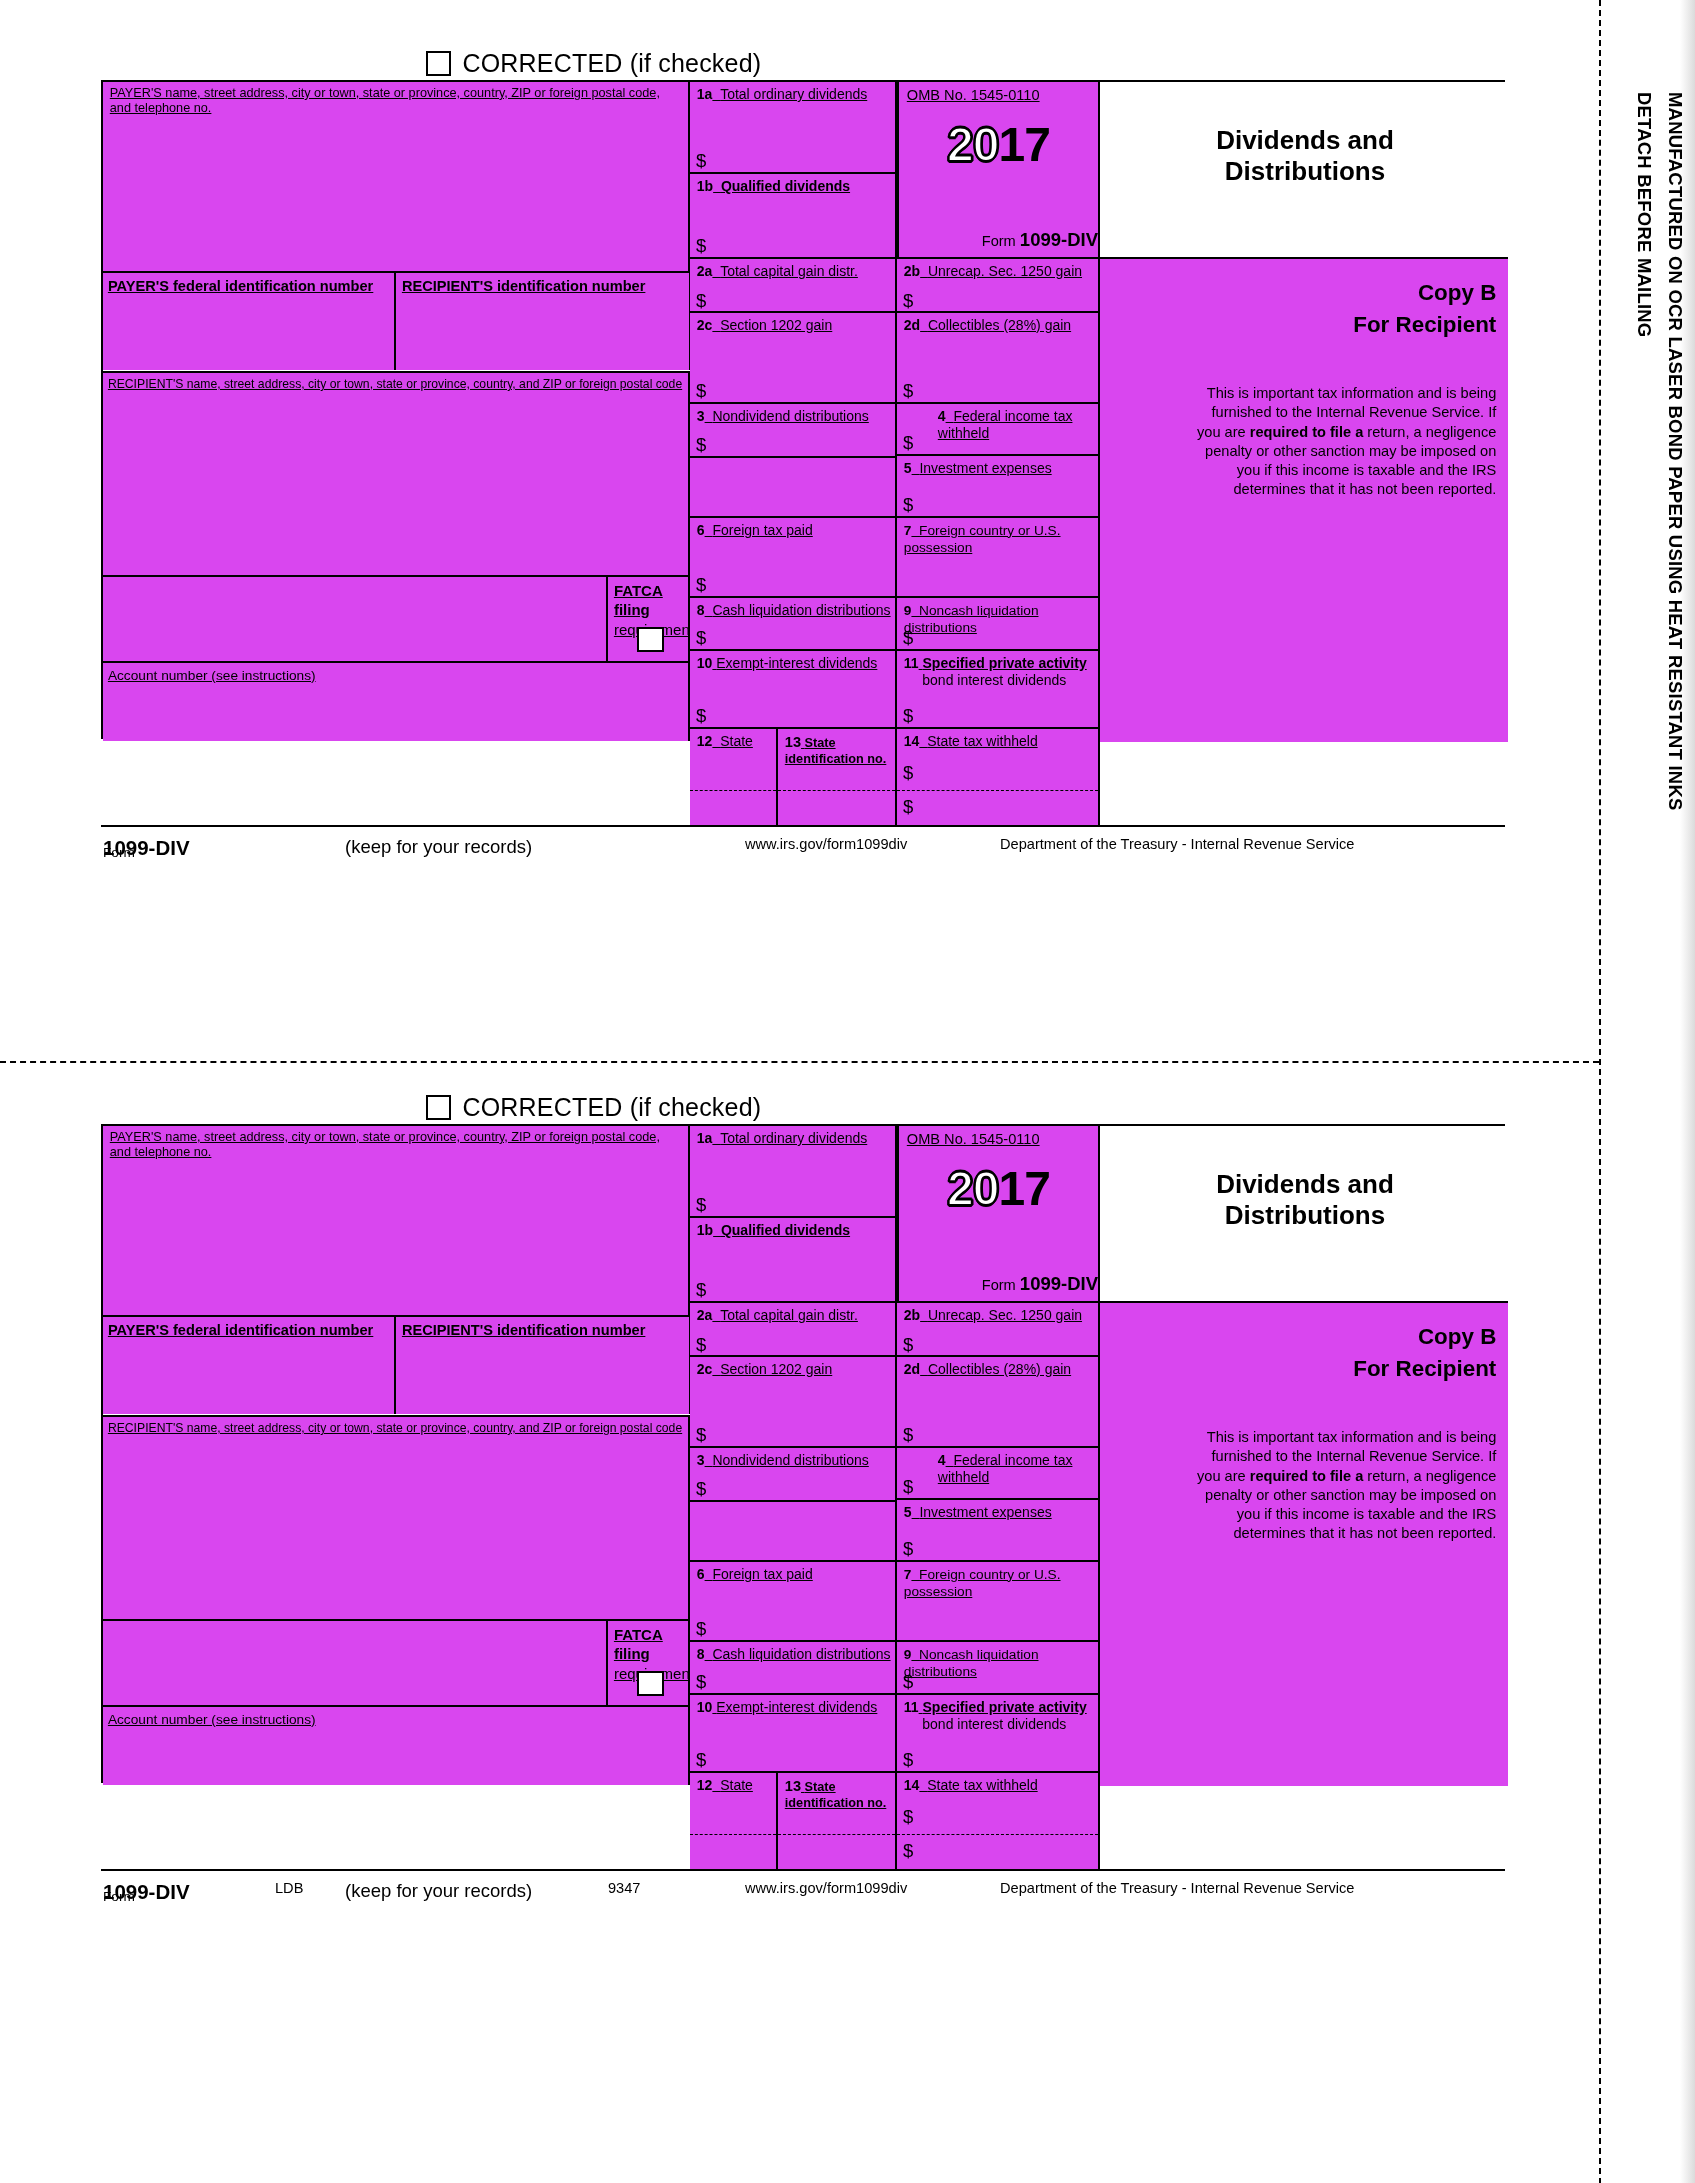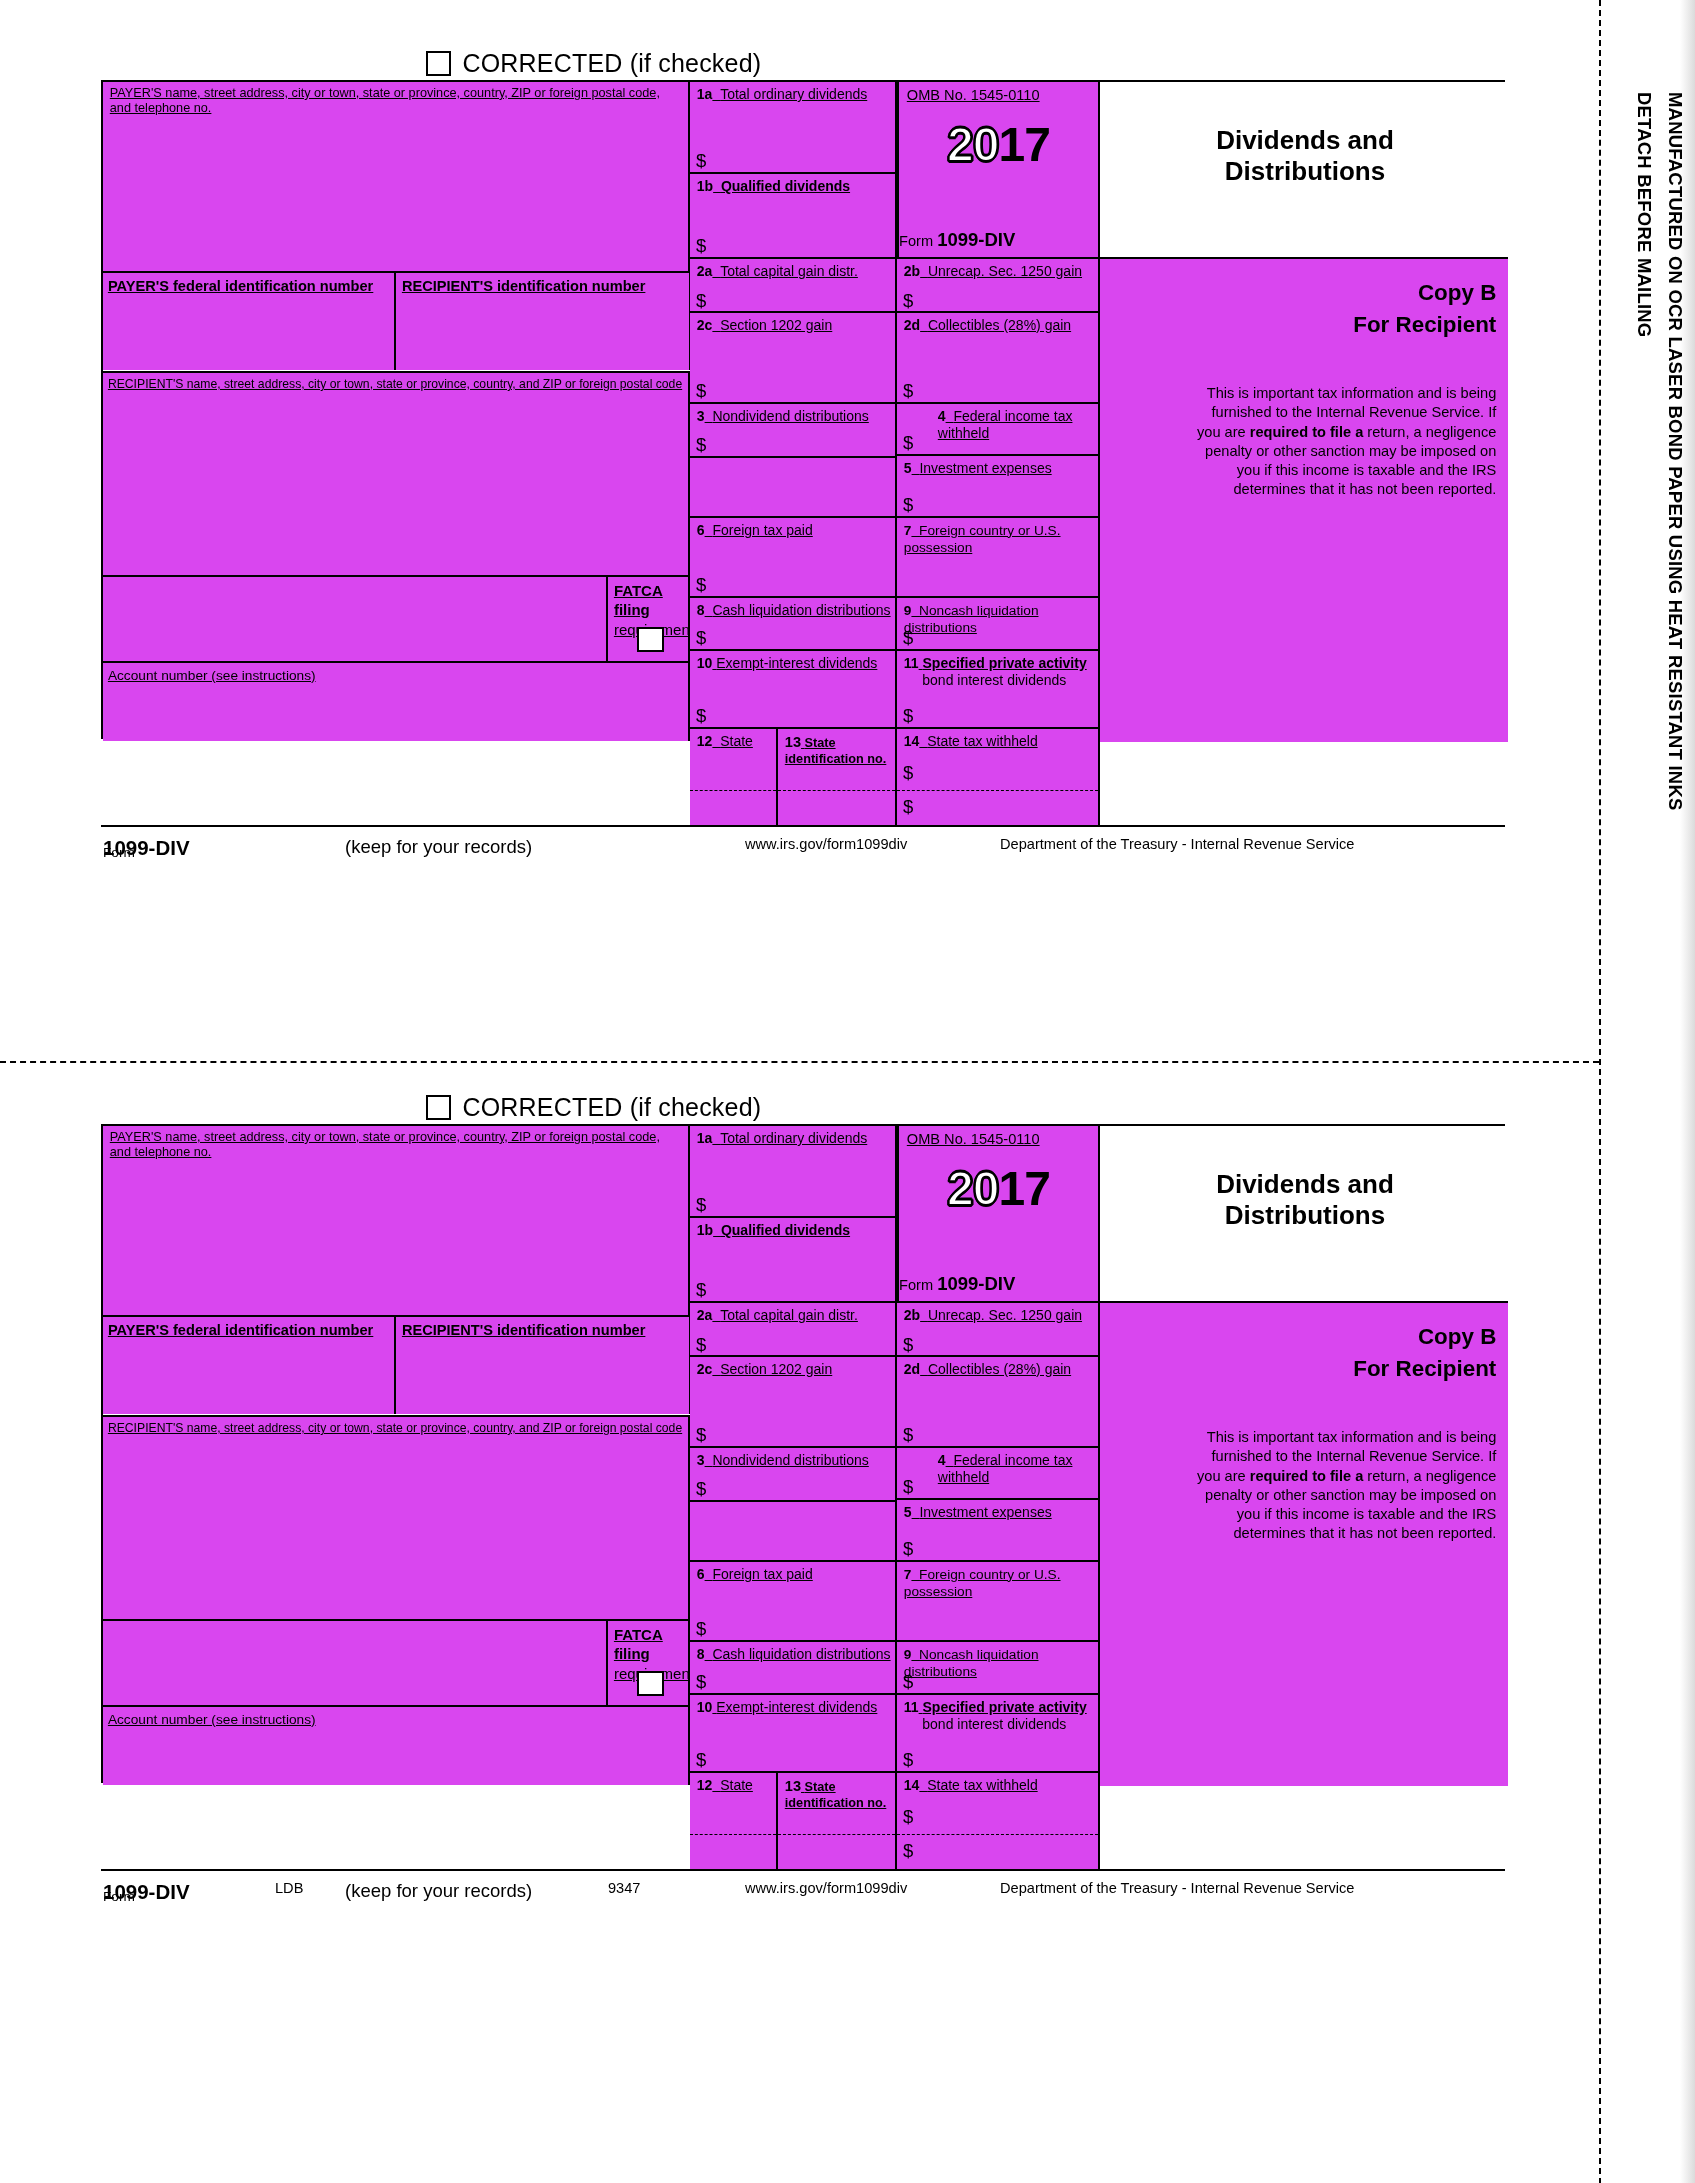--- a/index.html
+++ b/index.html
@@ -106,21 +106,21 @@
     display: inline-block;
   }
   .year .hollow {
     color: #fff;
     -webkit-text-stroke: 2px #000;
     text-shadow:
       -1.6px 0 #000, 1.6px 0 #000, 0 -1.6px #000, 0 1.6px #000;
   }
   .formline {
     position: absolute; left: 0; right: 0; bottom: 5.9px;
-    text-align: left; font-size: 14.6px;
+    text-align: right; font-size: 14.6px; padding-left: 40px;
   }
   .formline .big { font-size: 18.5px; font-weight: bold; }
 
   .title-box {
     position: absolute;
     text-align: center;
     font-weight: bold;
     font-size: 26px;
     line-height: 1.2;
   }

